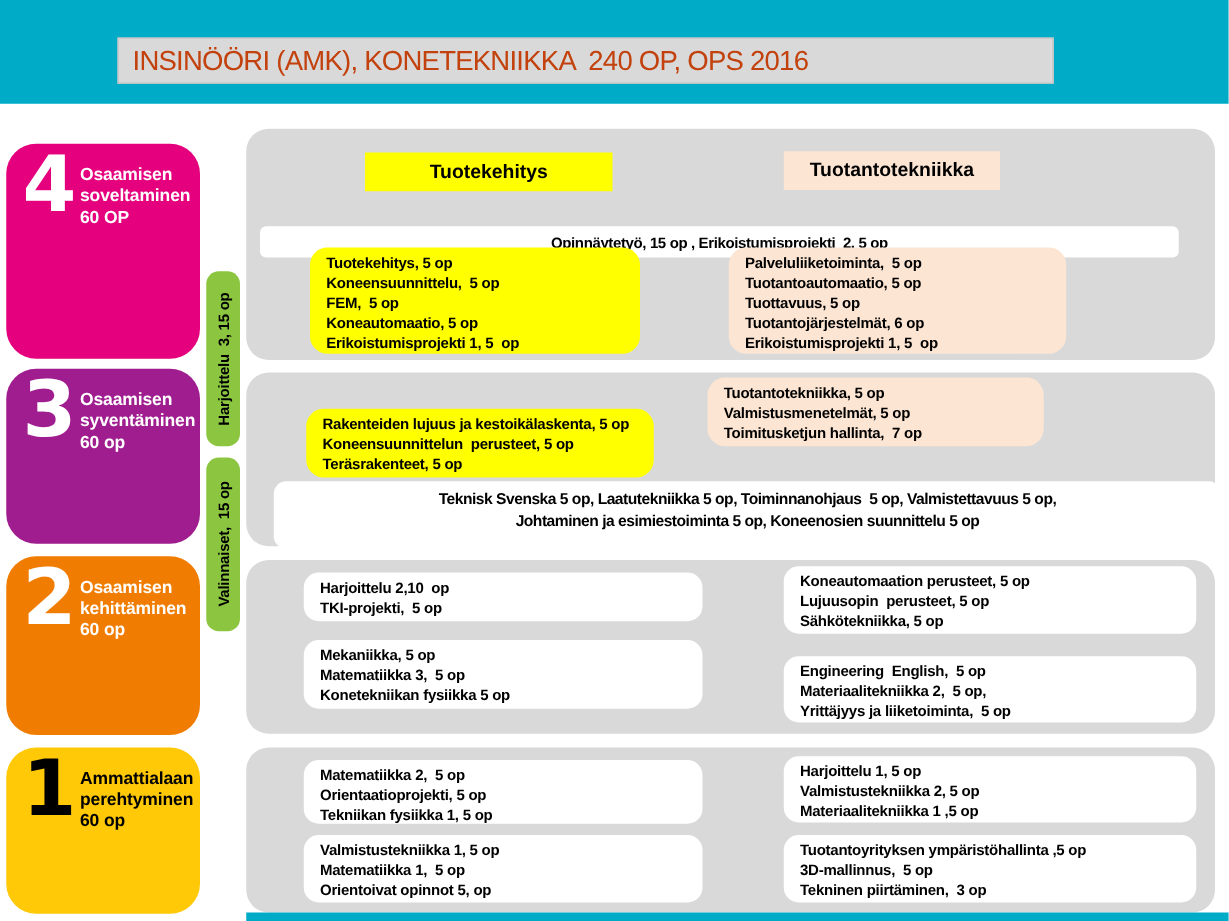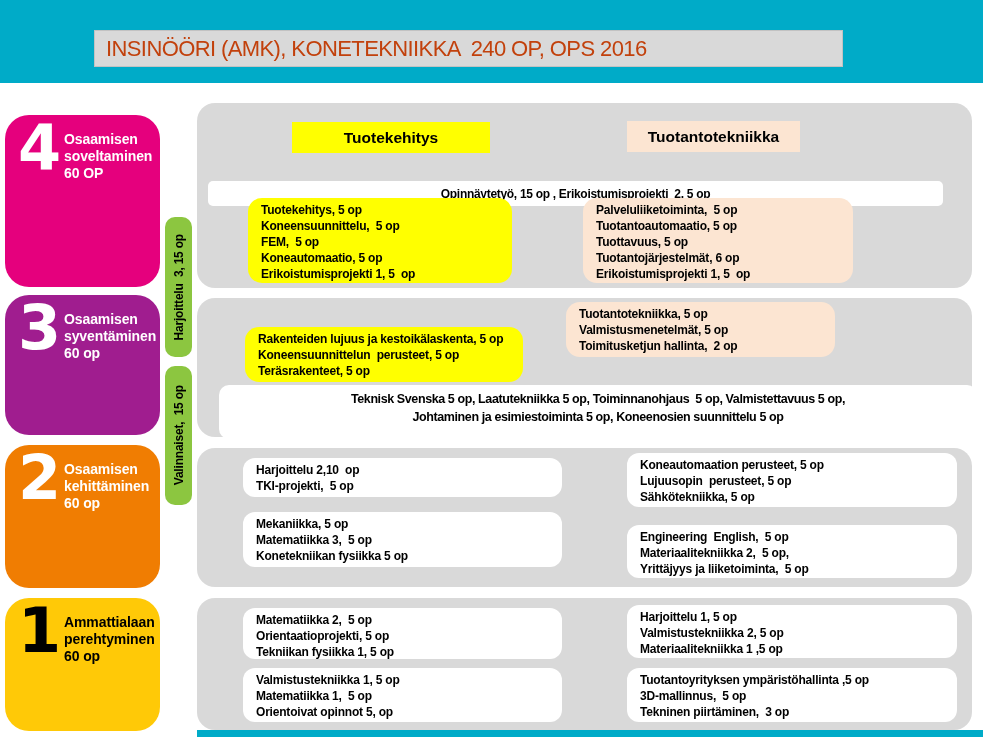--- a/index.html
+++ b/index.html
@@ -117,21 +117,21 @@
     </div>
 
   <div class="abs course yellow" style="left:245px;top:302px;width:278px;height:55px;margin-top:25px;">
       <div>Rakenteiden lujuus ja kestoikälaskenta, 5 op</div>
       <div>Koneensuunnittelun  perusteet, 5 op</div>
       <div>Teräsrakenteet, 5 op</div>
     </div>
   <div class="abs course peach" style="left:566px;top:302px;width:269px;height:55px;">
       <div>Tuotantotekniikka, 5 op</div>
       <div>Valmistusmenetelmät, 5 op</div>
-      <div>Toimitusketjun hallinta,  2 op</div>
+      <div>Toimitusketjun hallinta,  7 op</div>
     </div>
   <div class="abs common" style="left:219px;top:385px;width:758px;height:54px;">
       <div>Teknisk Svenska 5 op, Laatutekniikka 5 op, Toiminnanohjaus  5 op, Valmistettavuus 5 op,</div>
       <div>Johtaminen ja esimiestoiminta 5 op, Koneenosien suunnittelu 5 op</div>
     </div>
 
   <div class="abs course white" style="left:243px;top:458px;width:319px;height:39px;">
       <div>Harjoittelu 2,10  op</div>
       <div>TKI-projekti,  5 op</div>
     </div>

